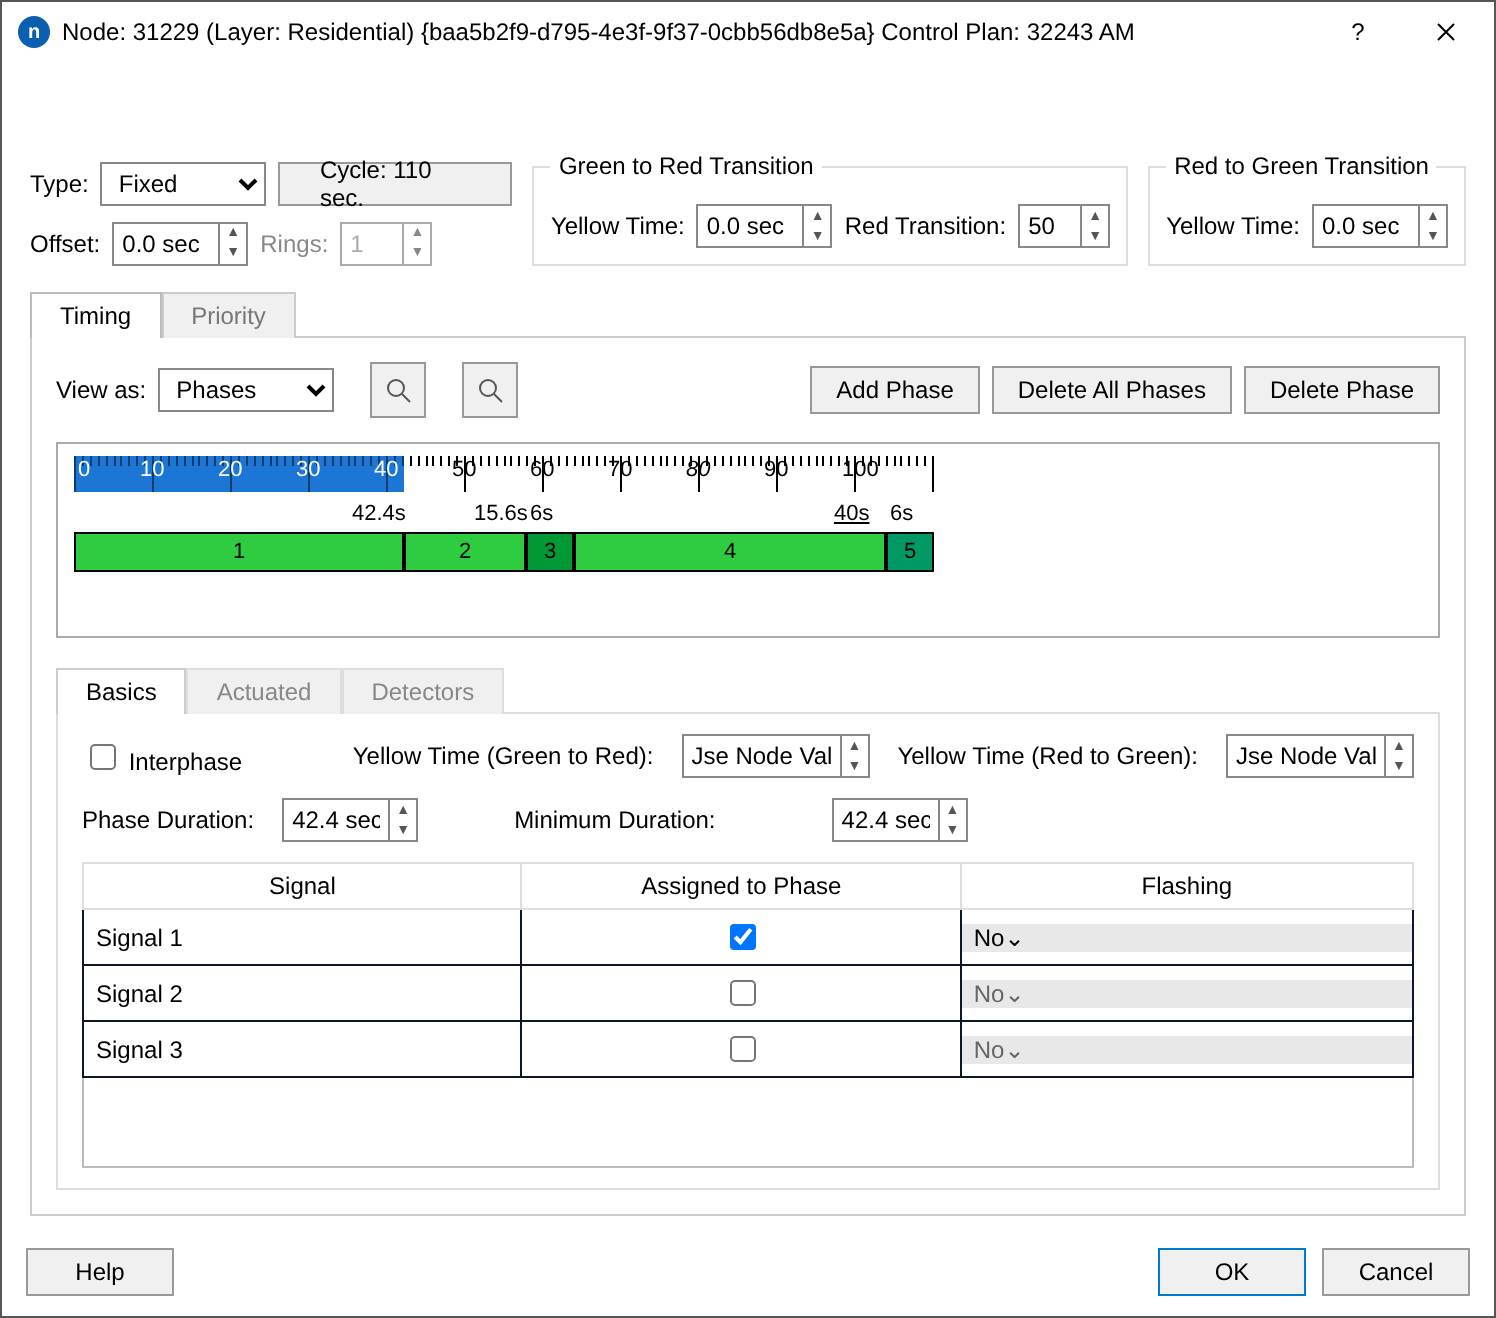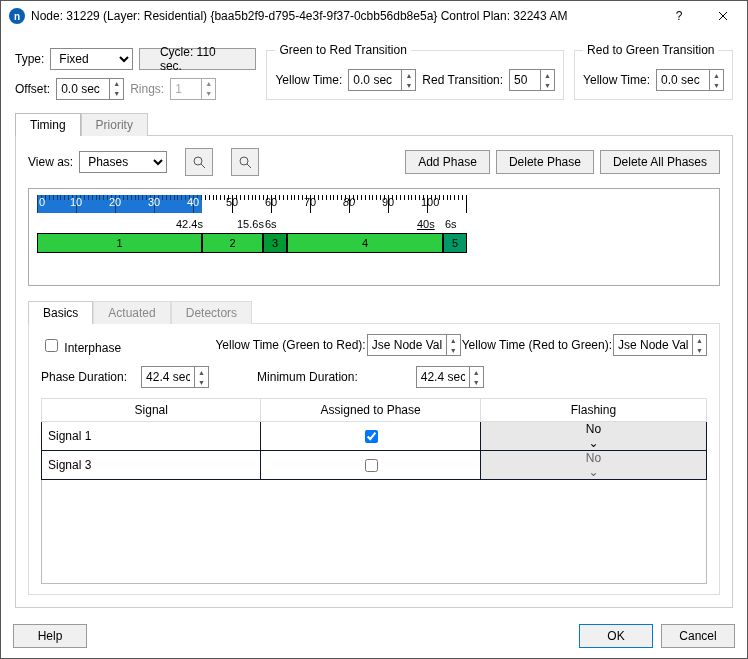--- a/index.html
+++ b/index.html
@@ -38,25 +38,25 @@
   .phasebar-wrap { position: relative; height: 36px; margin-top: 20px; }
   .plabel { position: absolute; top: -15px; font-size: 11px; }
   .pbar { position: absolute; top: 0; height: 20px; border: 1.5px solid #000; display: flex; align-items: center; justify-content: center; font-size: 11px; }
   .subtabs { display: flex; margin-top: 14px; }
   .subtab { padding: 4px 14px; border: 1px solid #ddd; border-bottom: none; background: #f0f0f0; color: #888; position: relative; top: 1px; text-align: center; }
   .subtab.active { background: #fff; color: #000; border-color: #ccc; z-index: 2; }
   .subpanel { border: 1px solid #ddd; padding: 10px 12px; background: #fff; flex: 1; display: flex; flex-direction: column; }
   table.grid { width: 100%; border-collapse: collapse; margin-top: 10px; border: 1px solid #bbb; }
   table.grid th { border: 1px solid #ddd; background: #fff; font-weight: normal; padding: 4px; text-align: center; }
   table.grid td { border: 1px solid #0f172a; padding: 4px 6px; height: 28px; }
-  .flash-cell { background: #e8e8e8; display: flex; align-items: center; padding: 0 6px; color: #666; flex-direction: column; }
+  .flash-cell { background: #e8e8e8; display: flex; align-items: center; padding: 0 6px; color: #666; }
   .flash-cell.active { color: #000; }
   .checkbox { width: 13px; height: 13px; }
   .footer { display: flex; align-items: center; padding: 8px 12px 10px 12px; gap: 8px; border-top: 0; }
-  .toprow { display: flex; gap: 10px; align-items: center; }
+  .toprow { display: flex; gap: 10px; align-items: center; margin-top: 33px; }
   .leftcontrols { display: flex; flex-direction: column; gap: 8px; padding-top: 4px; }
   .grow { flex: 1; }
   .gridwrap { flex: 1; border: 1px solid #bbb; border-top: none; }
 </style>
 </head>
 <body>
 
 <div class="window">
   <div class="titlebar">
     <span class="icon">n</span>
@@ -151,22 +151,22 @@
         </span>
         <span style="width:6px"></span>
         <span class="iconbtn">
           <svg width="14" height="14" viewBox="0 0 14 14">
               <circle cx="6" cy="6" r="4" stroke="#555" fill="none"></circle>
               <line x1="9" y1="9" x2="13" y2="13" stroke="#555"></line>
             </svg>
         </span>
         <span class="grow"></span>
         <span class="btn">Add Phase</span>
+        <span class="btn">Delete All Phases</span>
         <span class="btn">Delete Phase</span>
-        <span class="btn">Delete All Phases</span>
       </div>
 
       <div class="timeline-box">
         <div class="ruler" id="ruler">
             <div class="bluepart" style="width: 165.36px;"></div>
             <div class="tick major" style="left: 0px; background: rgb(10, 61, 107);"></div>
             <div class="tick" style="left: 3.9px; background: rgb(10, 61, 107);"></div>
             <div class="tick" style="left: 7.8px; background: rgb(10, 61, 107);"></div>
             <div class="tick" style="left: 11.7px; background: rgb(10, 61, 107);"></div>
             <div class="tick" style="left: 15.6px; background: rgb(10, 61, 107);"></div>
@@ -301,21 +301,21 @@
             <div class="plabel" style="left: 408px;">6s</div>
           </div>
       </div>
 
       <div class="subtabs">
         <div class="subtab active">Basics</div>
         <div class="subtab">Actuated</div>
         <div class="subtab">Detectors</div>
       </div>
       <div class="subpanel">
-        <div class="row" style="gap:1px">
+        <div class="row" style="gap:14px">
           <label>
             <input type="checkbox" class="checkbox" style="">
             <span>Interphase</span>
           </label>
           <span class="grow"></span>
           <label>Yellow Time (Green to Red):</label>
           <span class="spinner">
             <input style="width: 78px;" value="Jse Node Value">
             <span class="btns">
                 <div>▲</div>
@@ -359,20 +359,30 @@
             <th style="width:33%">Assigned to Phase</th>
             <th style="width:34%">Flashing</th>
           </tr>
             </thead>
           <tbody id="gridbody">
               <tr>
                 <td>Signal 1</td>
                 <td style="text-align:center"><input type="checkbox" class="checkbox" checked="" style=""></td>
                 <td style="padding:0">
                   <div class="flash-cell active">
+                    <span>No</span>
+                    <span>⌄</span>
+                  </div>
+                </td>
+              </tr>
+              <tr>
+                <td>Signal 2</td>
+                <td style="text-align:center"><input type="checkbox" class="checkbox" style=""></td>
+                <td style="padding:0">
+                  <div class="flash-cell">
                     <span>No</span>
                     <span>⌄</span>
                   </div>
                 </td>
               </tr>
               <tr>
                 <td>Signal 3</td>
                 <td style="text-align:center"><input type="checkbox" class="checkbox" style=""></td>
                 <td style="padding:0">
                   <div class="flash-cell">

